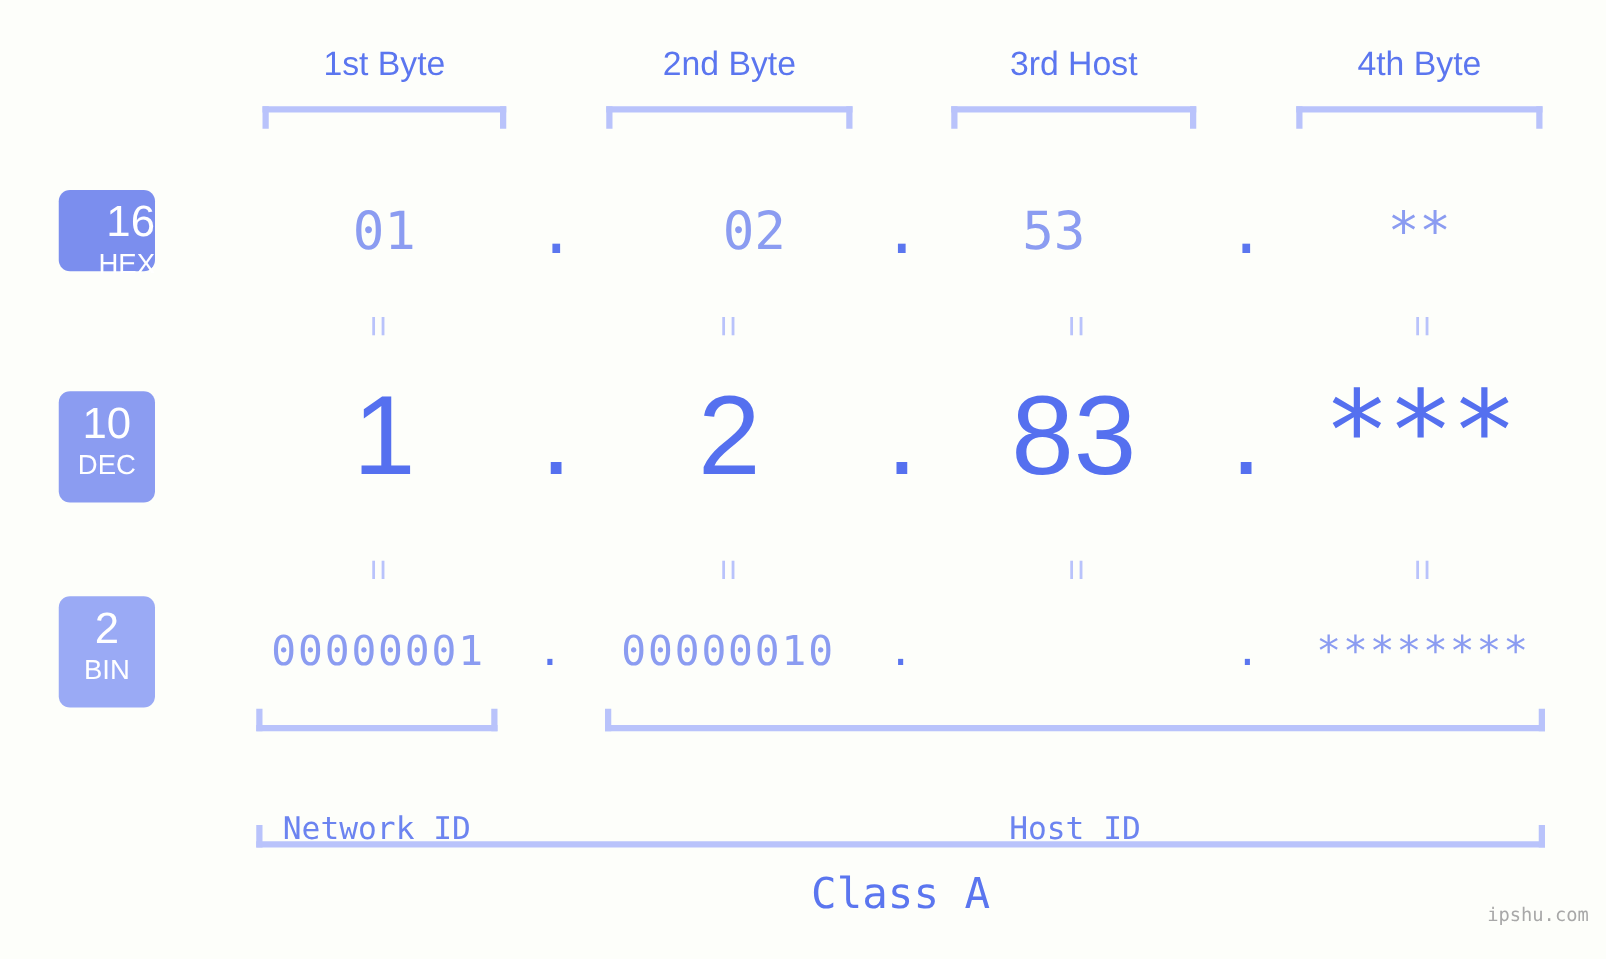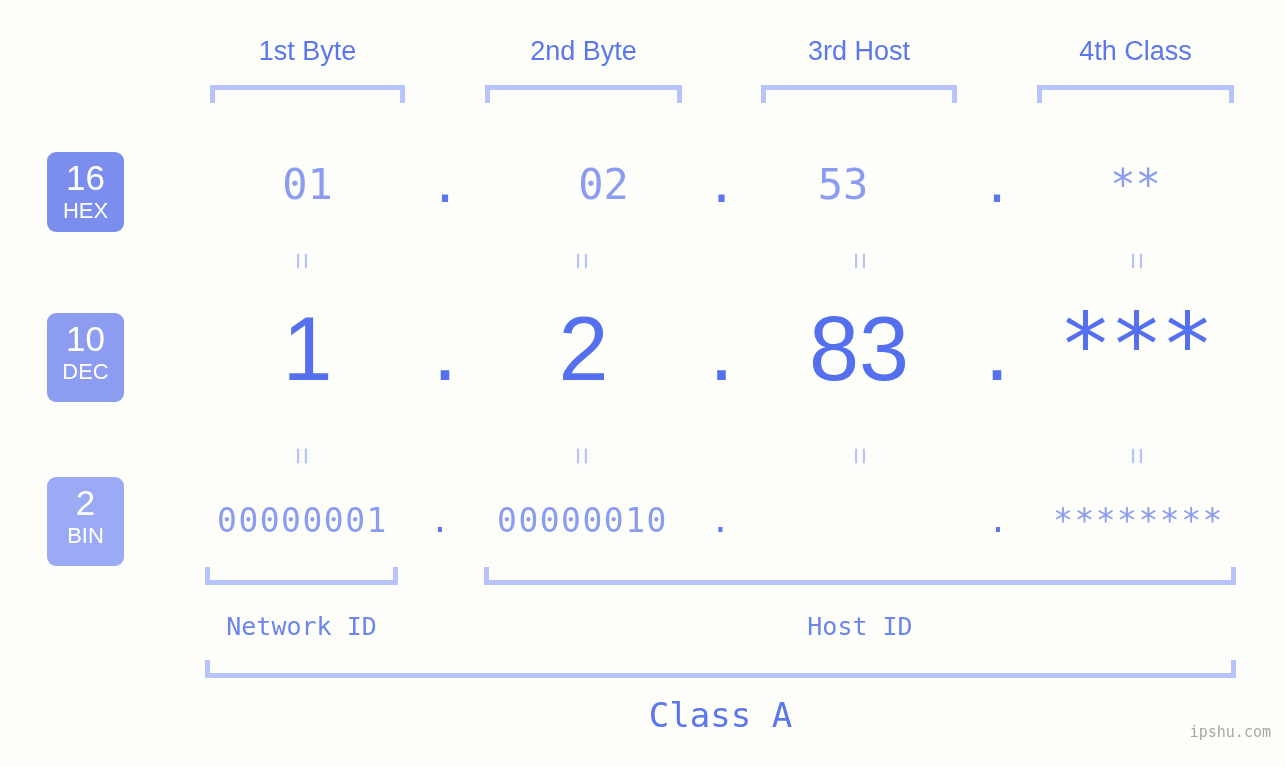--- a/index.html
+++ b/index.html
@@ -72,21 +72,21 @@
     font-size: 35px;
     line-height: 40px;
     font-weight: 400;
   }
   .badge .nm {
     display: block;
     font-size: 22px;
     line-height: 26px;
     font-weight: 400;
   }
-  #badge-hex { top: 152px; height: 80px; background: #7b8eee; }
+  #badge-hex { top: 152px; height: 65px; background: #7b8eee; text-align: right; }
   #badge-dec { top: 313px; height: 89px; background: #8b9cf1; }
   #badge-bin { top: 477px; height: 89px; background: #9aaaf5; }
 
   
   .cell {
     position: absolute;
     text-align: center;
     white-space: nowrap;
   }
 
@@ -160,20 +160,21 @@
 
   
   .sec-label {
     position: absolute;
     text-align: center;
     font-family: "DejaVu Sans Mono", monospace;
     font-size: 25px;
     line-height: 32px;
     color: #6c84f0;
     white-space: nowrap;
+    margin-top: 36px;
   }
   .class-label {
     position: absolute;
     text-align: center;
     font-family: "DejaVu Sans Mono", monospace;
     font-size: 34px;
     line-height: 42px;
     color: #5b76ef;
     white-space: nowrap;
   }
@@ -190,21 +191,21 @@
   }
 </style>
 </head>
 <body>
 
 <div id="stage">
 
   <div class="byte-label" style="left:210px; width:195px;text-align:center;">1st Byte</div>
   <div class="byte-label" style="left:485px; width:197px;">2nd Byte</div>
   <div class="byte-label" style="left:761px; width:196px;">3rd Host</div>
-  <div class="byte-label" style="left:1037px; width:197px;">4th Class</div>
+  <div class="byte-label" style="left:1037px; width:197px;">4th Byte</div>
 
   <div class="bracket down" style="left:210px; top:85px; width:195px;"></div>
   <div class="bracket down" style="left:485px; top:85px; width:197px;"></div>
   <div class="bracket down" style="left:761px; top:85px; width:196px;"></div>
   <div class="bracket down" style="left:1037px; top:85px; width:197px;"></div>
 
   <div class="badge" id="badge-hex">
     <span class="num">16</span>
     <span class="nm">HEX</span>
   </div>

